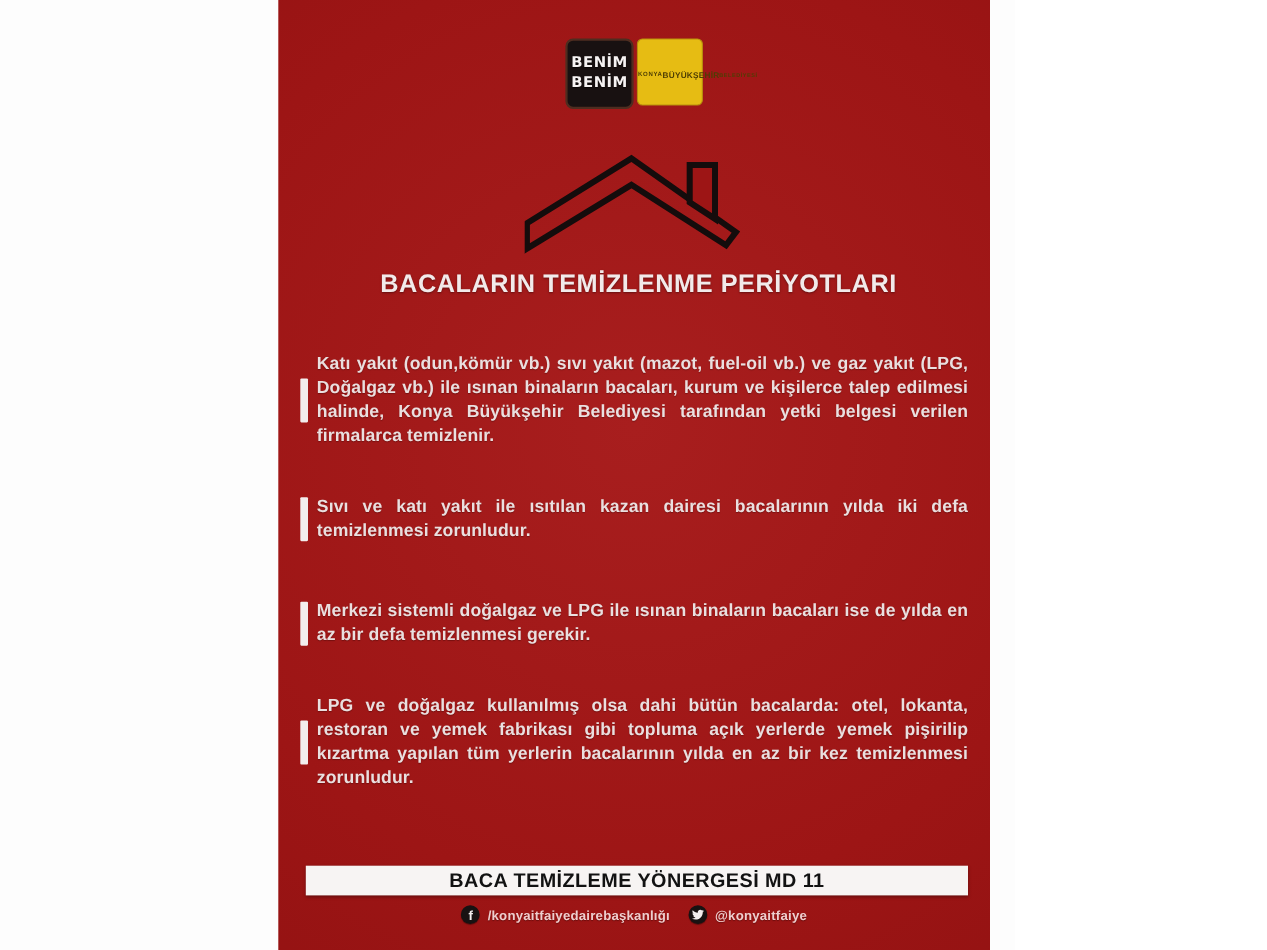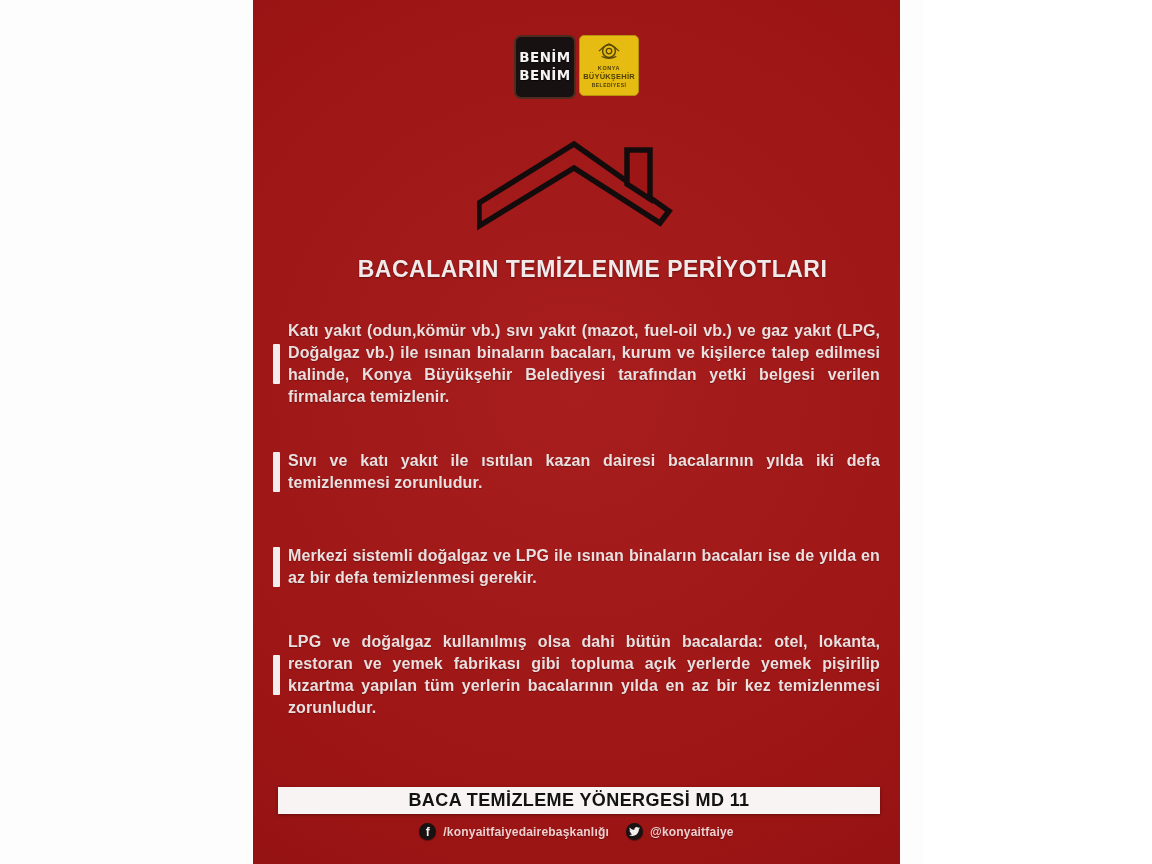--- a/index.html
+++ b/index.html
@@ -15,34 +15,34 @@
   
   .logo-row{position:absolute;top:35px;left:0;width:100%;display:flex;justify-content:center;align-items:stretch;gap:3px;}
   .logo-black{
     width:58px;height:60px;background:#181111;border:2px solid #4e2d20;border-radius:7px;
     display:flex;flex-direction:column;justify-content:center;align-items:center;
     color:#f6f3f3;font-weight:bold;font-size:13.5px;line-height:1.3;letter-spacing:.4px;
     font-family:"DejaVu Sans", sans-serif;text-shadow:0 1px 1px rgba(0,0,0,.6);
   }
   .logo-yellow{
     width:60px;height:61px;background:#e6bc13;border:1px solid #b8920c;border-radius:5px;
-    display:flex;flex-direction:column;align-items:center;padding-top:5px;box-sizing:border-box;
+    display:flex;flex-direction:row;align-items:center;padding-top:5px;box-sizing:border-box;
     color:#4e3e04;font-weight:bold;
   }
   .logo-yellow .emblem{margin-bottom:2px;}
   .ky1{font-size:5.5px;letter-spacing:.6px;}
   .ky2{font-size:7.5px;letter-spacing:.2px;margin-top:1px;}
   .ky3{font-size:5px;letter-spacing:.5px;margin-top:1px;}
 
   
   .roof{position:absolute;top:140px;left:50%;transform:translateX(-50%);}
 
   
   .title{
-    position:absolute;top:240px;left:0;width:100%;margin:16px;text-align:center;
+    position:absolute;top:240px;left:0;width:100%;margin:4px;text-align:center;
     font-size:23px;font-weight:bold;color:#f2eaea;letter-spacing:.5px;
     text-shadow:0 1px 2px rgba(0,0,0,.4);
   }
 
   
   .para{
     position:absolute;left:20px;width:607px;display:flex;align-items:center;gap:8px;
   }
   .para .bar{flex:0 0 7px;width:7px;height:40px;background:#f3eded;border-radius:1px;}
   .para p{

